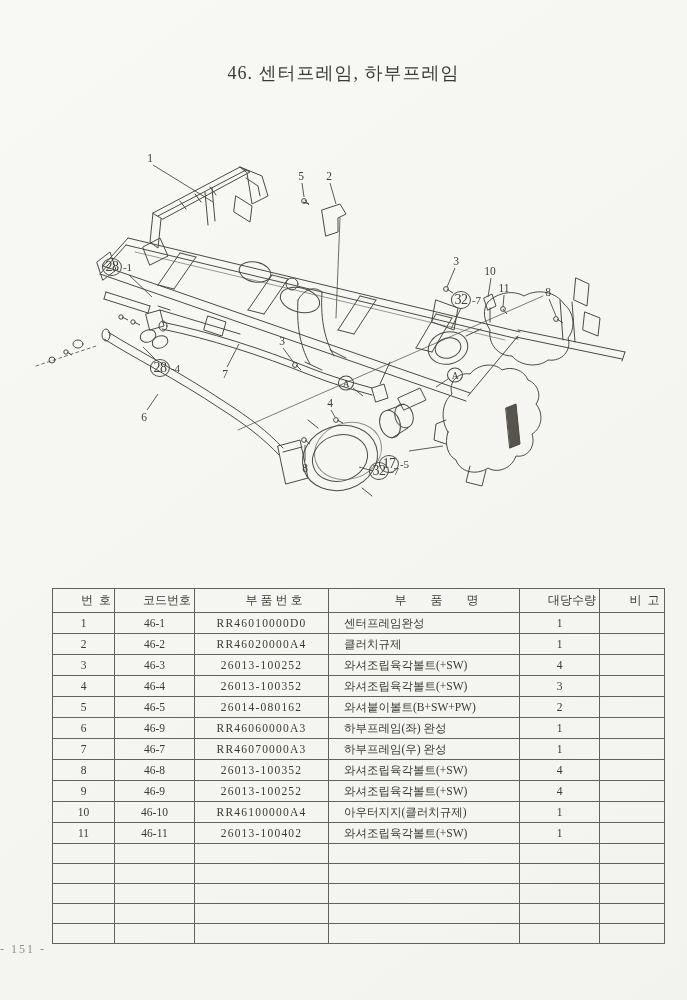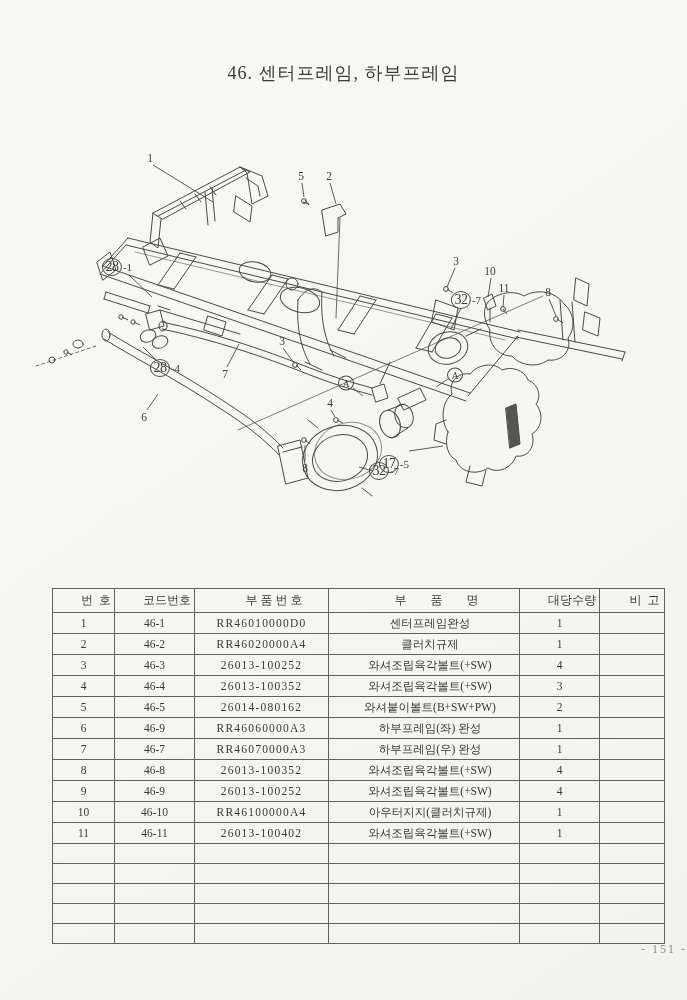--- a/index.html
+++ b/index.html
@@ -35,26 +35,26 @@
     position:absolute; left:52px; top:588px;
     border-collapse:collapse; table-layout:fixed;
     border:1.6px solid #47473f;
   }
   table.parts th, table.parts td {
     border:1px solid #62625a; font-weight:normal;
     font-size:11.5px; color:#3a3a32; padding:0 3px;
     height:20px; text-align:center; overflow:hidden;
   }
   table.parts thead th { height:23px; white-space:pre; font-size:12px;padding-left:28px; }
-  table.parts td.c-name { text-align:center; padding-left:15px; }
+  table.parts td.c-name { text-align:left; padding-left:15px; }
   table.parts td.c-pn { letter-spacing:1.2px;margin-left:48px; }
   table.parts tr.empty td { height:19px; }
   .pageno {
     position:absolute; top:942px; left:0; width:100%;
-    text-align:right; font-size:12px; letter-spacing:2px; color:#90908a;
+    text-align:left; font-size:12px; letter-spacing:2px; color:#90908a;
   }
 </style>
 </head>
 <body>
 
 <div class="page">
 
   <div class="title">46. 센터프레임, 하부프레임</div>
 
   <svg class="art" width="687" height="560" viewBox="0 0 687 560">

